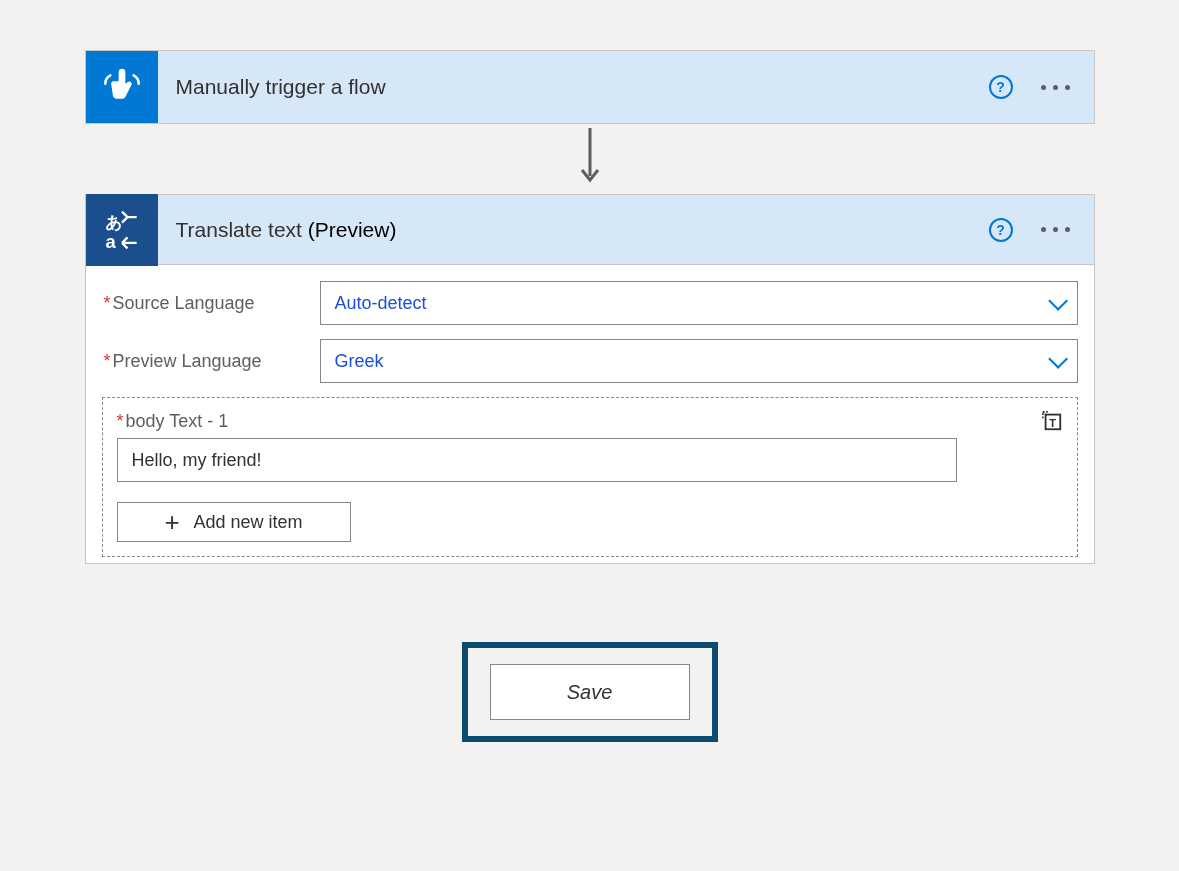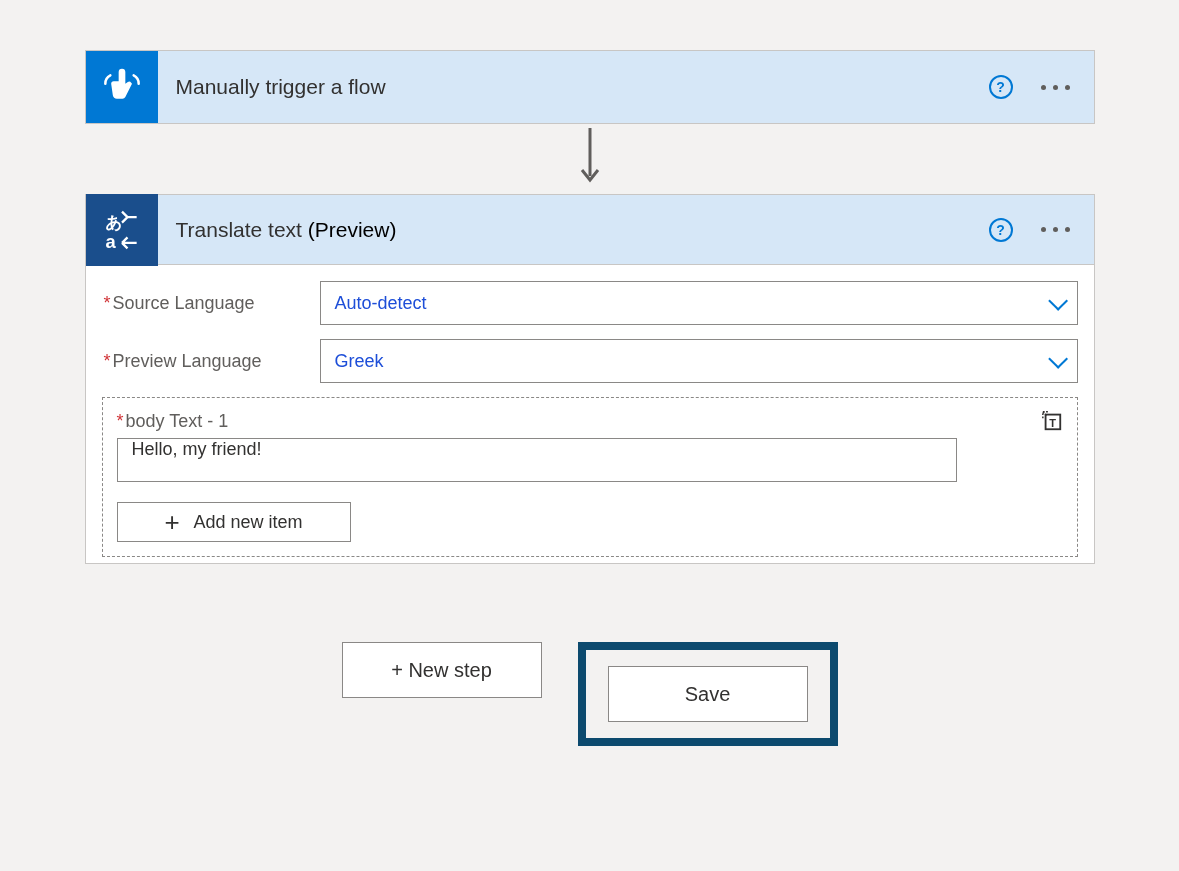--- a/index.html
+++ b/index.html
@@ -150,20 +150,21 @@
     cursor: pointer;
   }
   .text-input {
     width: 840px;
     height: 44px;
     border: 1px solid #8a8886;
     padding: 0 14px;
     font-size: 18px;
     color: #323130;
     display: flex;
+    align-items: center;
   }
   .add-item-btn {
     margin-top: 20px;
     height: 40px;
     width: 234px;
     border: 1px solid #8a8886;
     background: #fff;
     display: flex;
     align-items: center;
     justify-content: center;
@@ -197,22 +198,23 @@
     border: 1px solid #8a8886;
     background: #fff;
     font-size: 20px;
     color: #323130;
     display: flex;
     align-items: center;
     justify-content: center;
     cursor: pointer;
   }
   .highlight-box {
-    border: 8px solid #0c4a6e;
+    border: 6px solid #0c4a6e;
     padding: 16px 22px;
+    font-style: italic;
   }
 </style>
 </head>
 <body>
 
 <div class="flow-container">
 
   <div class="card trigger-card">
     <div class="card-header">
       <div class="icon-tile icon-blue">
@@ -297,23 +299,20 @@
           <span class="plus-icon">+</span>
           <span>Add new item</span>
         </button>
       </div>
 
 
     </div>
   </div>
 
   <div class="bottom-actions">
-    <div class="action-btn">
-      <span>+ New step</span>
-    </div>
     <div class="highlight-box">
       <div class="action-btn">
         <span>Save</span>
       </div>
     </div>
   </div>
 
 </div>
 
 </body></html>

